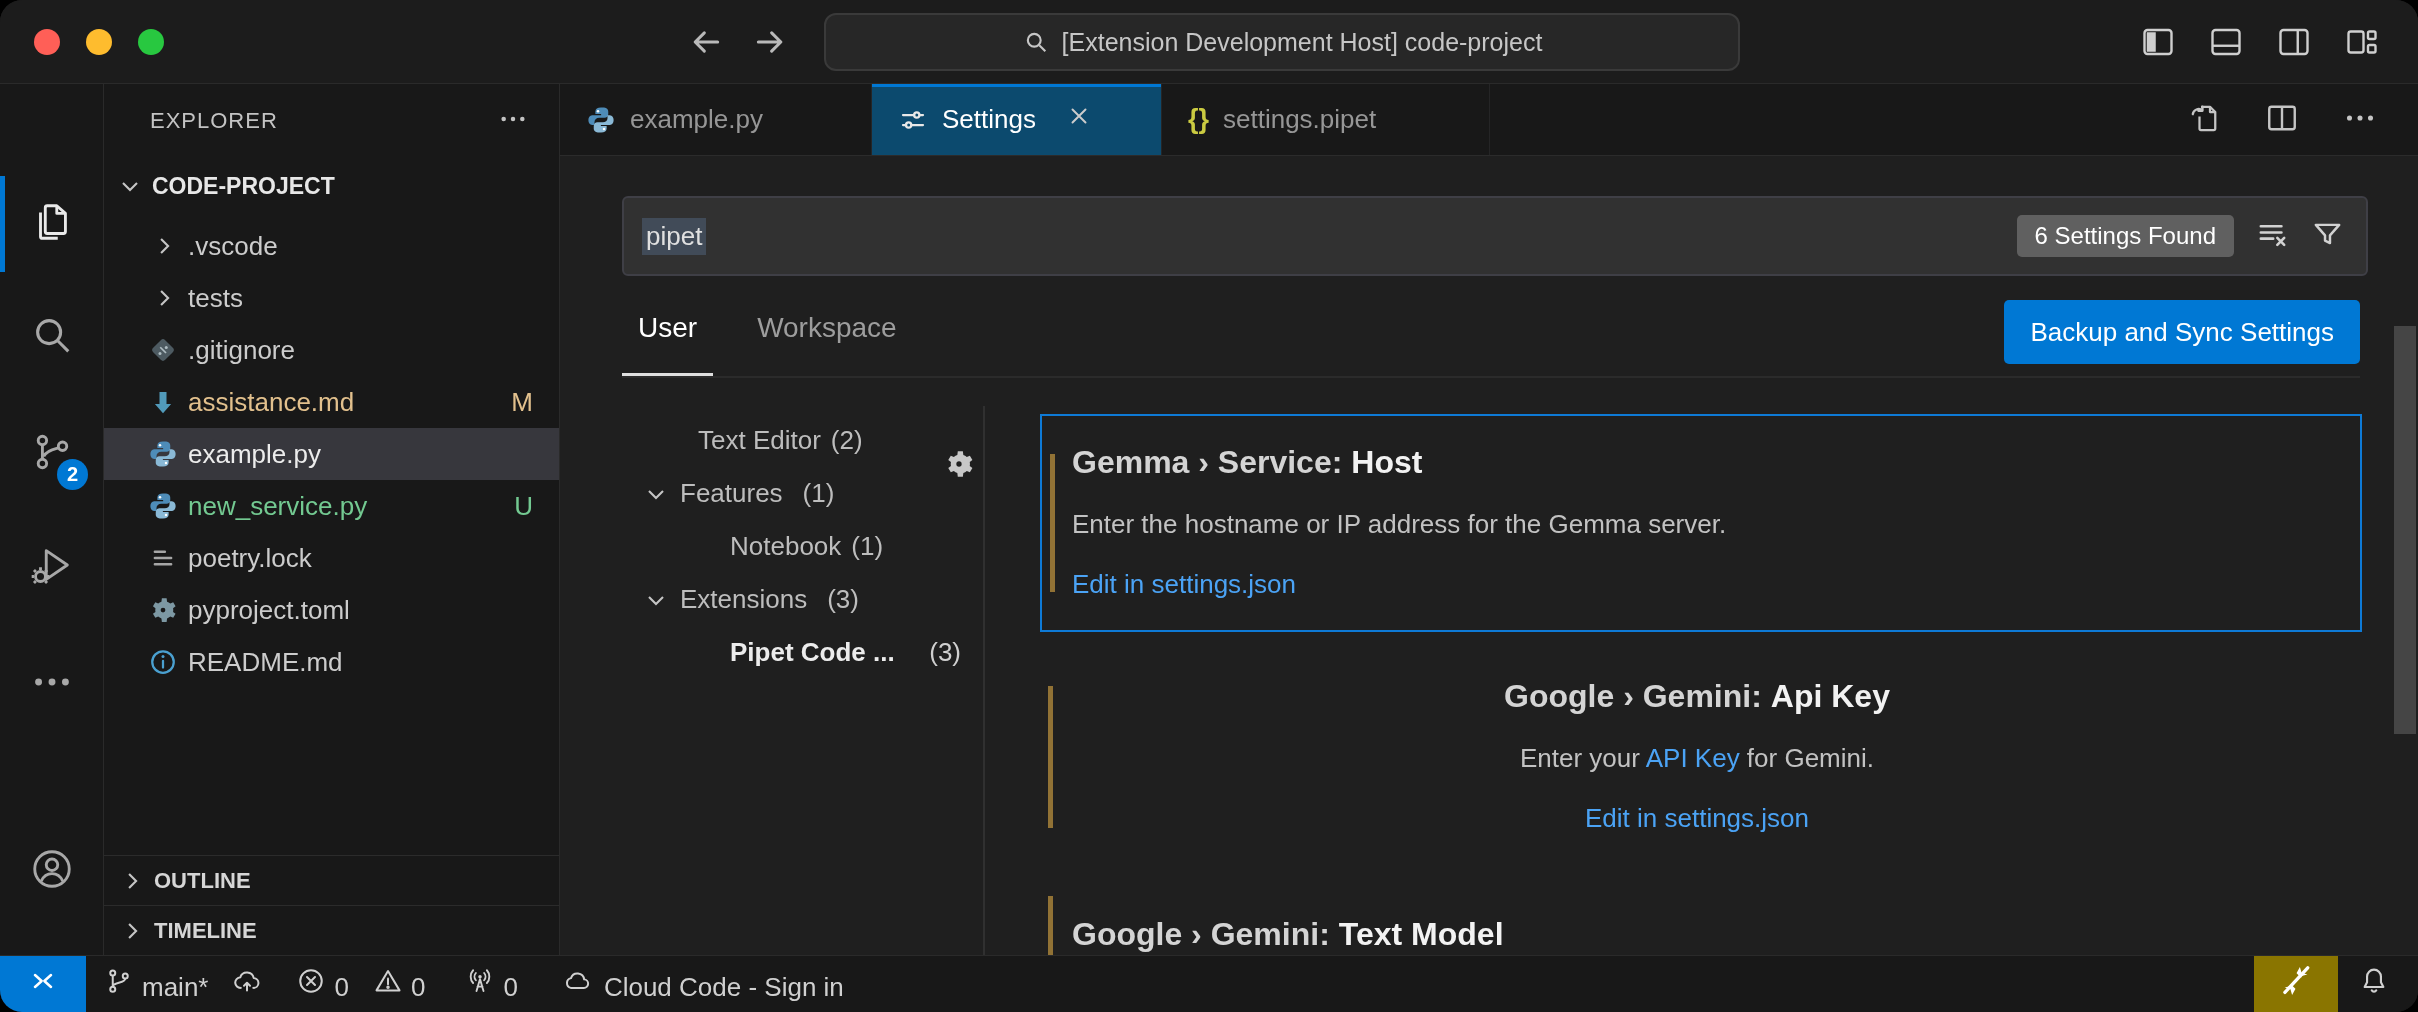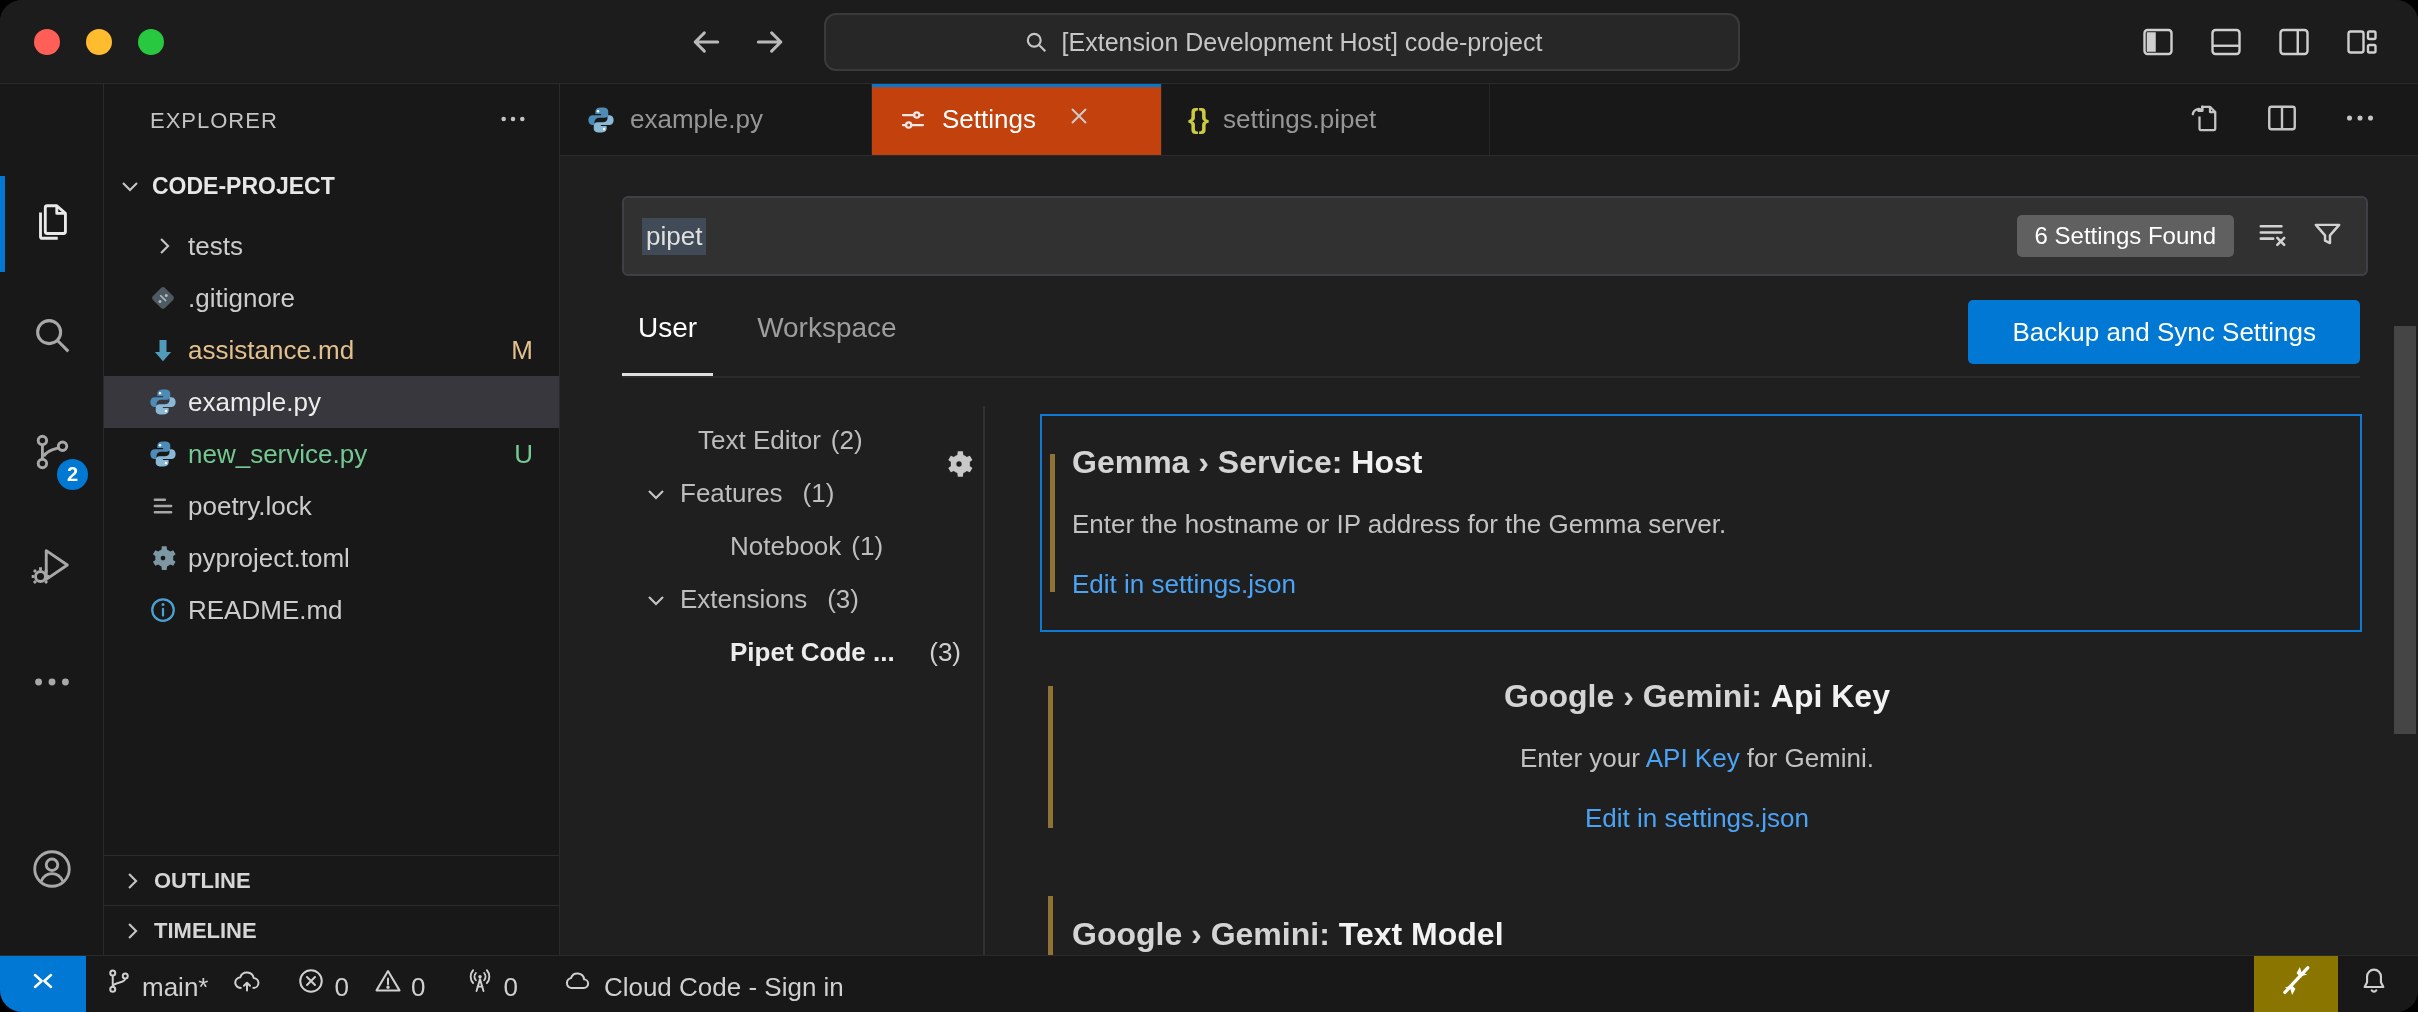--- a/index.html
+++ b/index.html
@@ -47,42 +47,42 @@
   .c-mod{color:#e2c08d}.c-untracked{color:#73c991}
   .sb-sections{position:absolute;left:0;right:0;bottom:0;}
   .sb-section{height:50px;border-top:1px solid #2b2b2b;display:flex;align-items:center;padding-left:14px;gap:8px;font-weight:700;font-size:22px;color:#d6d6d6;}
 
   
   .editor{flex:1;display:flex;flex-direction:column;background:#1f1f1f;position:relative;min-width:0;}
   .tabs{height:72px;background:#181818;display:flex;border-bottom:1px solid #2b2b2b;flex:none;}
   .tab{display:flex;align-items:center;gap:14px;padding:0 26px;border-right:1px solid #252526;font-size:26px;color:#969696;background:#181818;position:relative;}
   .tab .ticon{width:30px;height:30px;display:flex;align-items:center;justify-content:center;}
   .tab .ticon svg{width:30px;height:30px}
-  .tab.active{background:#c2410c;color:#fff;}
+  .tab.active{background:#0c4a6e;color:#fff;}
   .tab.active::before{content:"";position:absolute;left:0;right:0;top:0;height:3px;background:#0078d4;}
   .tab-close{margin-left:16px;color:#cccccc;}
   .tab-close svg{width:26px;height:26px}
   .braces{font-weight:700;font-size:27px;color:#cbcb41;}
   .tab-actions{margin-left:auto;display:flex;align-items:center;gap:42px;padding-right:40px;color:#c5c5c5;}
   .tab-actions svg{width:36px;height:36px}
 
   
   .search-row{margin:40px 50px 0 62px;height:80px;background:#313131;border:2px solid #3f3f46;border-radius:6px;display:flex;align-items:center;padding:0 22px 0 18px;flex:none;}
   .search-text{font-size:26px;color:#e0e0e0;background:#414b58;padding:3px 4px;}
   .search-right{margin-left:auto;display:flex;align-items:center;gap:22px;}
   .results-badge{background:#606060;color:#ffffff;font-size:24px;padding:7px 18px;border-radius:5px;}
   .in-icon{color:#d2d2d2}
   .in-icon svg{width:33px;height:33px}
 
   .scope-row{margin:20px 58px 0 62px;height:82px;display:flex;align-items:flex-start;border-bottom:2px solid #2b2b2b;position:relative;flex:none;}
   .scope-tab{font-size:28px;color:#9d9d9d;padding:16px 16px 0 16px;height:80px;position:relative;}
   .scope-tab.active{color:#fff;}
   .scope-tab.active::after{content:"";position:absolute;left:0;right:0;bottom:0;height:3px;background:#dfdfdf;}
   .scope-tab + .scope-tab{margin-left:28px;}
-  .sync-btn{position:absolute;right:0;top:4px;height:64px;background:#0078d4;color:#fff;font-size:26px;border:none;border-radius:5px;padding:0 44px;display:flex;align-items:center;}
+  .sync-btn{position:absolute;right:0;top:4px;height:64px;background:#0078d4;color:#fff;font-size:26px;border:none;border-radius:5px;padding:0 26px;display:flex;align-items:center;}
 
   .settings-body{flex:1;display:flex;margin-left:62px;position:relative;min-height:0;overflow:hidden;}
   .toc{width:361px;padding-top:36px;flex:none;}
   .toc-row{height:53px;display:flex;align-items:center;color:#bdbdbd;font-size:26px;}
   .toc-row .cnt{margin-left:10px;}
   .toc-row.lvl0{padding-left:76px;}
   .toc-row.haschev{padding-left:20px;gap:10px;}
   .toc-row.lvl1{padding-left:108px;}
   .toc-row.active-toc{color:#ececec;font-weight:700;padding-right:22px;}
   .toc-row.active-toc .cnt{margin-left:auto;font-weight:400;color:#cfcfcf;}
@@ -262,20 +262,26 @@
         <span class="chev"><svg viewBox="0 0 24 24" fill="none" stroke="currentColor" stroke-width="1.8">
               <path d="M6 9.5l6 6 6-6"></path>
             </svg></span>
         <span>CODE-PROJECT</span>
       </div>
       <div class="tree">
         <div class="tree-row">
           <span class="chev"><svg viewBox="0 0 24 24" fill="none" stroke="currentColor" stroke-width="1.8">
                 <path d="M9.5 6l6 6-6 6"></path>
               </svg></span>
+          <span>.vscode</span>
+        </div>
+        <div class="tree-row">
+          <span class="chev"><svg viewBox="0 0 24 24" fill="none" stroke="currentColor" stroke-width="1.8">
+                <path d="M9.5 6l6 6-6 6"></path>
+              </svg></span>
           <span>tests</span>
         </div>
         <div class="tree-row indent-icon">
           <span class="ficon">
             <svg viewBox="0 0 24 24">
                 <rect x="5.2" y="5.2" width="13.6" height="13.6" rx="2.5" transform="rotate(45 12 12)" fill="#4d5a61"></rect>
                 <path d="M9.8 9.8l4.6 4.6" stroke="#aebcc2" stroke-width="1.4"></path>
                 <circle cx="14.6" cy="9.9" r="1.2" fill="#aebcc2"></circle>
                 <circle cx="9.6" cy="14.7" r="1.2" fill="#aebcc2"></circle>
               </svg>

